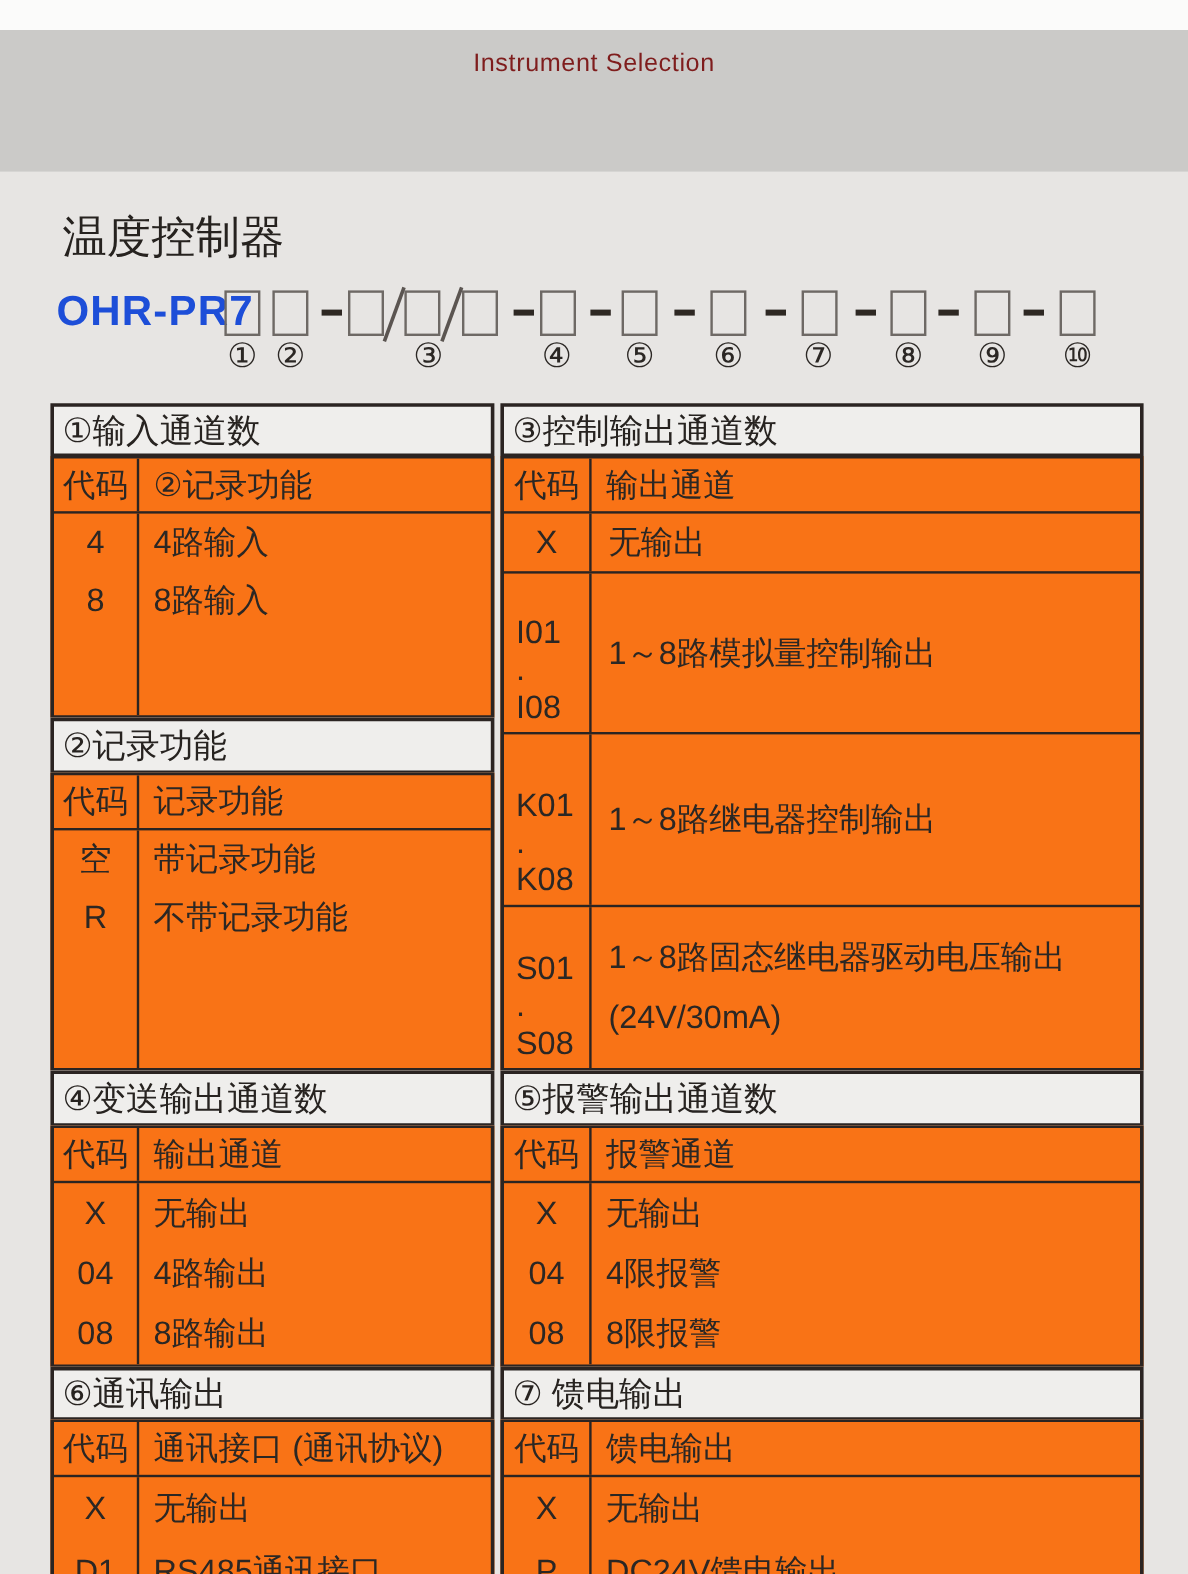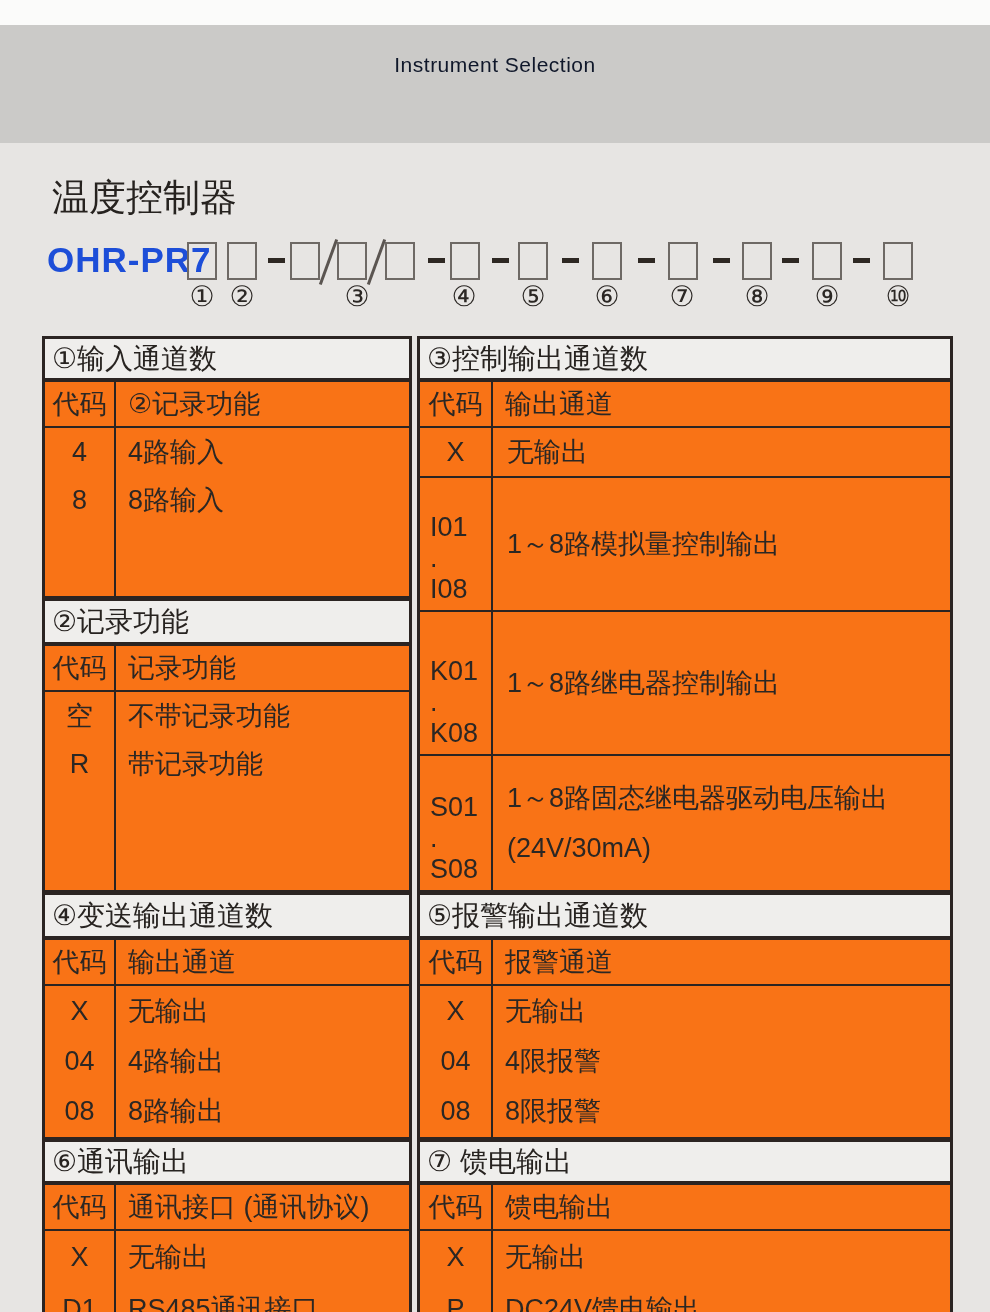--- a/index.html
+++ b/index.html
@@ -21,21 +21,21 @@
   .main-title {
     display: inline-block;
     font-size: 47px;
     font-weight: 700;
     letter-spacing: 3px;
     color: #131110;
     line-height: 1.12;
     border-bottom: 3px solid #161412;
     padding: 0 3px 1px 3px;
   }
-  .subtitle { font-size: 21px; color: #0f172a; margin-top: 14px; letter-spacing: 0.5px; }
+  .subtitle { font-size: 21px; color: #7f1d1d; margin-top: 2px; letter-spacing: 0.5px; }
 
   .product-name { margin: 30px 0 0 52px; font-size: 37px; color: #26221f; }
 
   
   .model-area { position: relative; height: 80px; margin-top: 14px; }
   .model-prefix {
     position: absolute; left: 47px; top: 0;
     font-size: 35px; font-weight: 700; letter-spacing: 1px;
     line-height: 46px; color: #1d4ed8;
   }
@@ -180,22 +180,22 @@
       <div class="thead" style="height:46px">
         <div class="code-cell">代码</div>
         <div class="desc-cell">记录功能</div>
       </div>
       <div class="tbody" style="height:198px">
         <div class="code-stack lh48">
           <div>空</div>
           <div>R</div>
         </div>
         <div class="desc-stack lh48">
+          <div>带记录功能</div>
           <div>不带记录功能</div>
-          <div>带记录功能</div>
         </div>
       </div>
     </div>
 
     <div class="band" style="height:46px">
       <span>④变送输出通道数</span>
     </div>
     <div class="tbl" style="height:201px">
       <div class="thead" style="height:46px">
         <div class="code-cell">代码</div>

